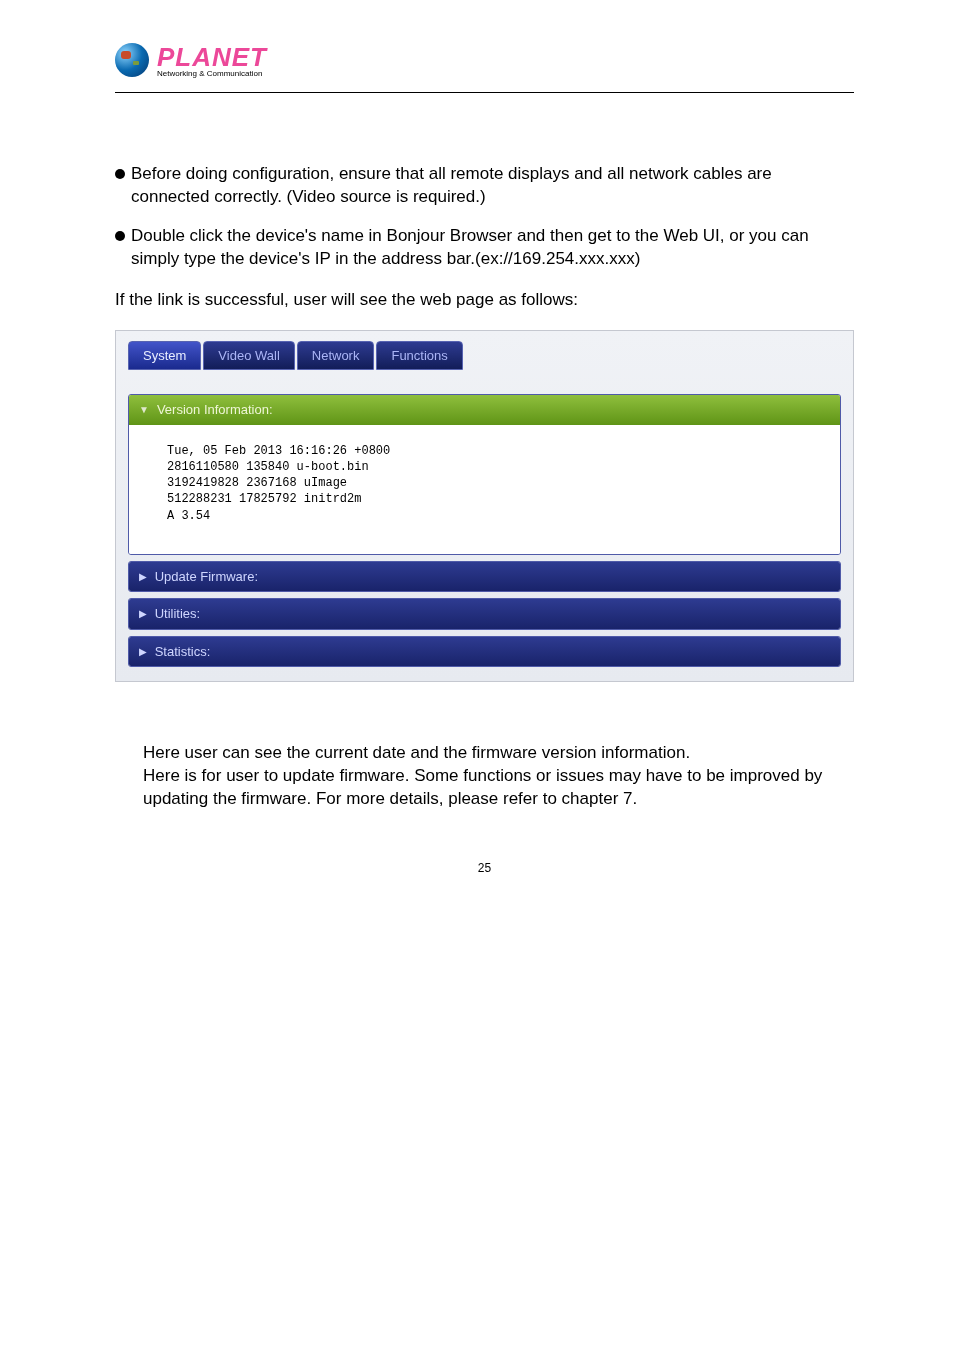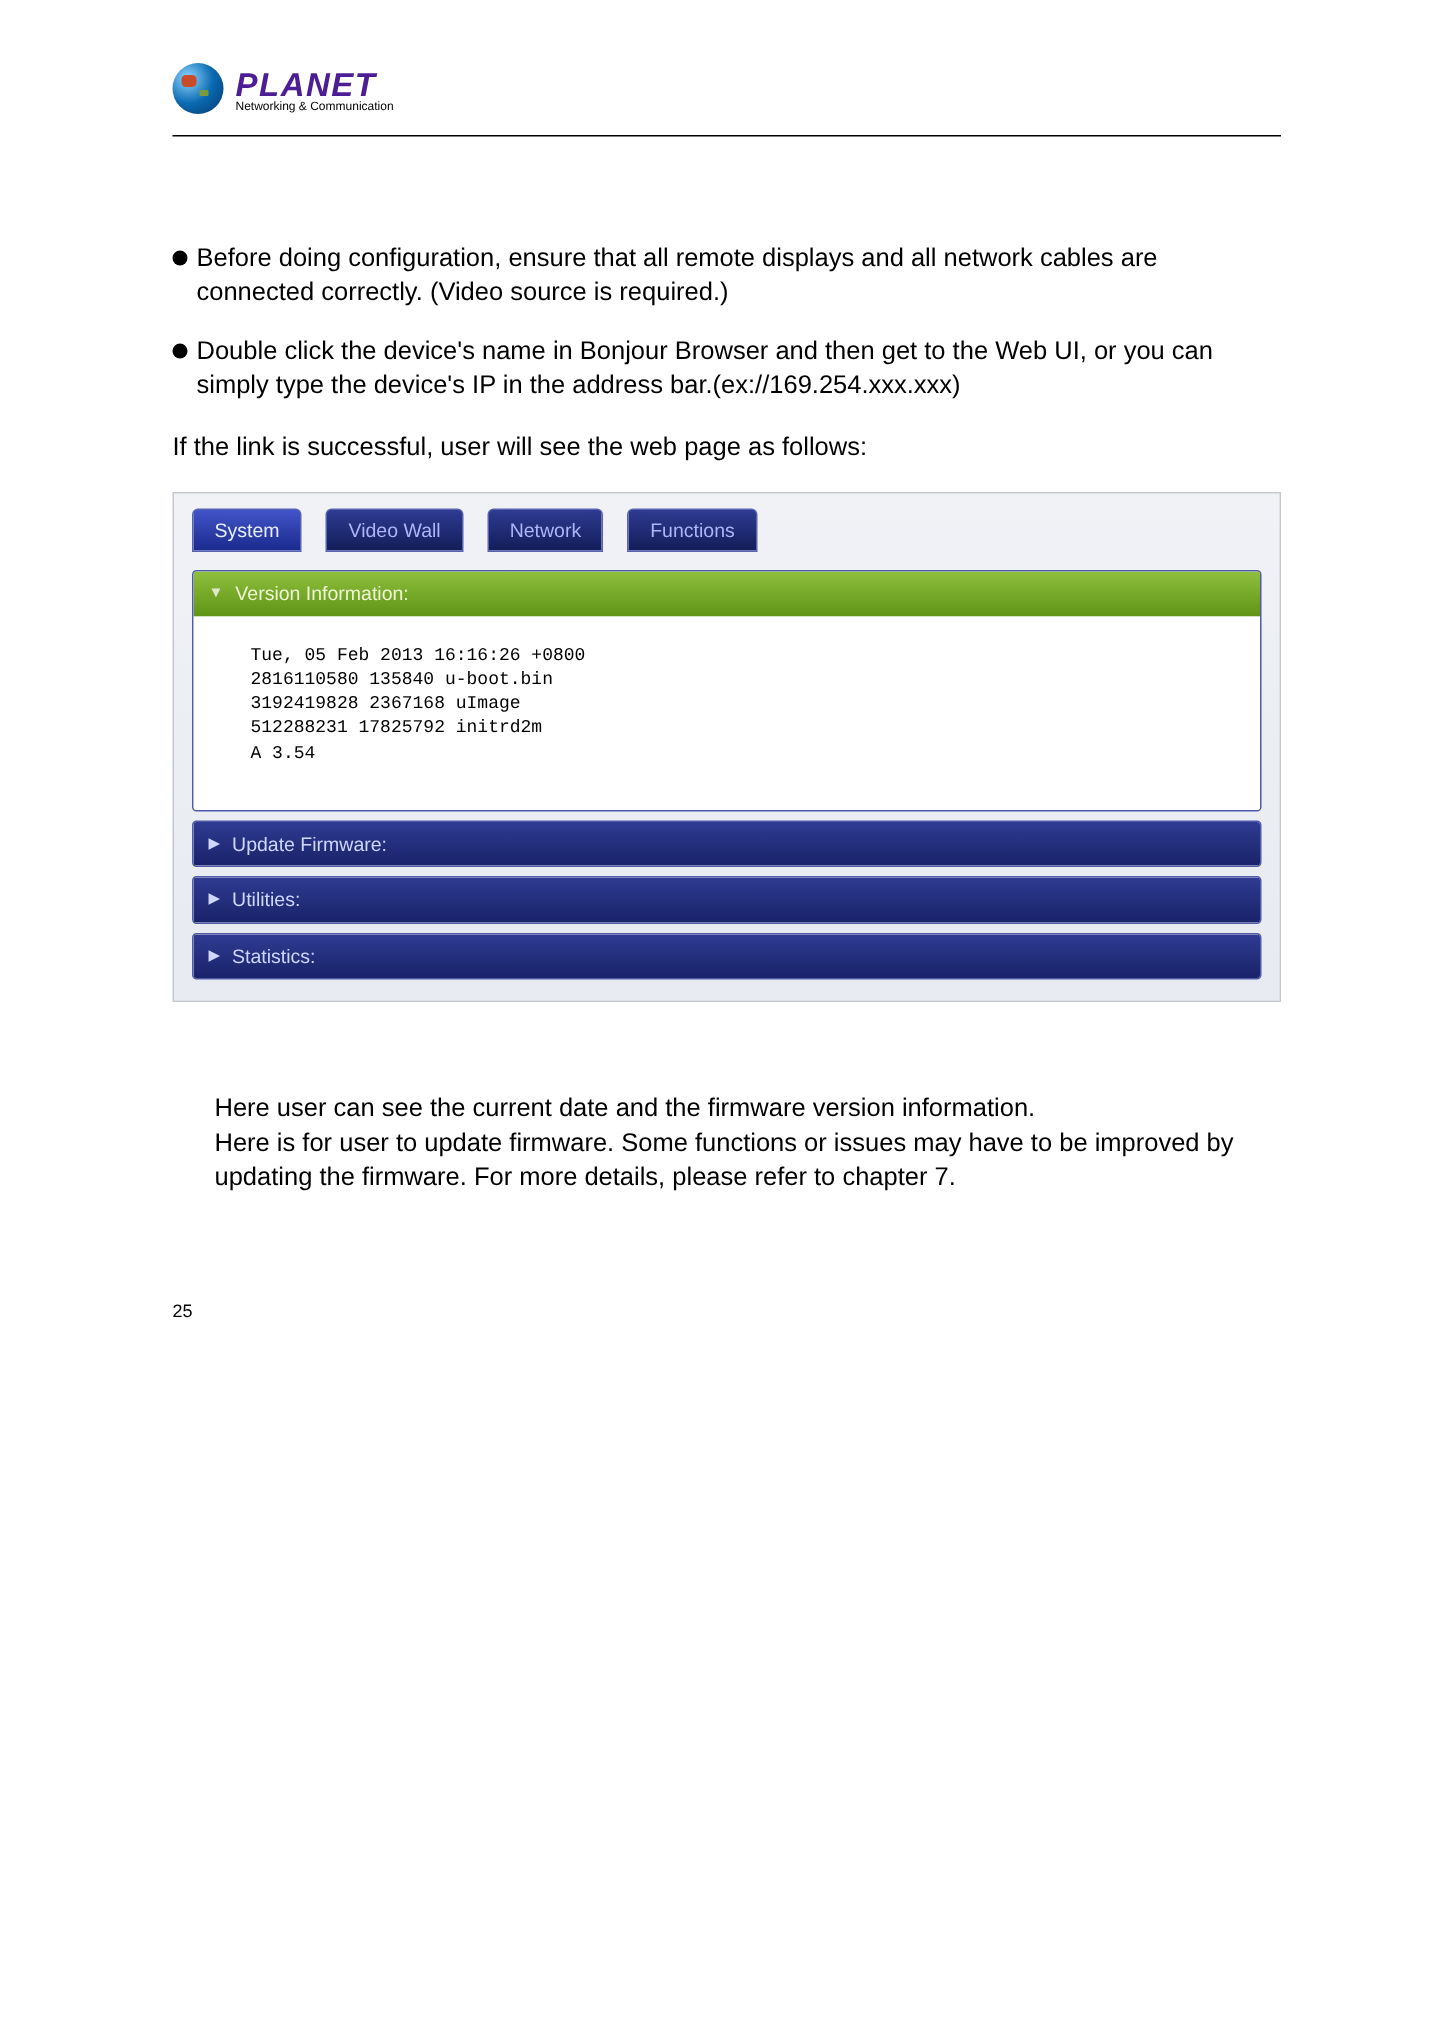--- a/index.html
+++ b/index.html
@@ -30,23 +30,23 @@
     content: "";
     position: absolute;
     top: 8px; left: 6px;
     width: 10px; height: 8px;
     background: #c84b2a;
     border-radius: 3px;
     box-shadow: 10px 8px 0 -2px #7a9b3d;
   }
   .logo-text {
     font-weight: 900;
-    font-size: 22px;
+    font-size: 26px;
     letter-spacing: 1px;
-    color: #4c1d95;
+    color: #ec4899;
     font-style: italic;
   }
   .logo-sub {
     font-size: 8px;
     font-weight: normal;
     color: #000;
     margin-top: -4px;
   }
   hr.topline {
     border: none;
@@ -72,21 +72,21 @@
   .bullet .txt { flex: 1; }
 
   
   .ui-shot {
     border: 1px solid #c5c8d0;
     background: linear-gradient(#f0f2f6,#e7eaf0);
     margin: 18px 0 0 0;
     padding: 10px 12px 14px 12px;
     box-sizing: border-box;
   }
-  .tabs { display: flex; gap: 16px; margin-bottom: 12px; }
+  .tabs { display: flex; gap: 2px; margin-bottom: 24px; }
   .tab {
     font-size: 13px;
     color: #abb5f7;
     padding: 5px 14px;
     border: 1px solid #5763b1;
     border-radius: 4px 4px 0 0;
     background: linear-gradient(#2e3b91,#121d59);
   }
   .tab.on {
     color: #e8edff;
@@ -117,24 +117,24 @@
     font-family: "Courier New", monospace;
     font-size: 12px;
     white-space: pre;
     color: #000;
     line-height: 1.35;
   }
 
   .section-block { margin-top: 60px; padding-left: 28px; }
 
   .pagenum {
-    text-align: left;
+    text-align: center;
     font-size: 12px;
     color: #000;
-    margin-top: 70px;
+    margin-top: 50px;
   }
 </style>
 </head>
 <body>
 
 <div class="page">
 
   <div class="logo-block">
     <div class="globe"></div>
     <div>

